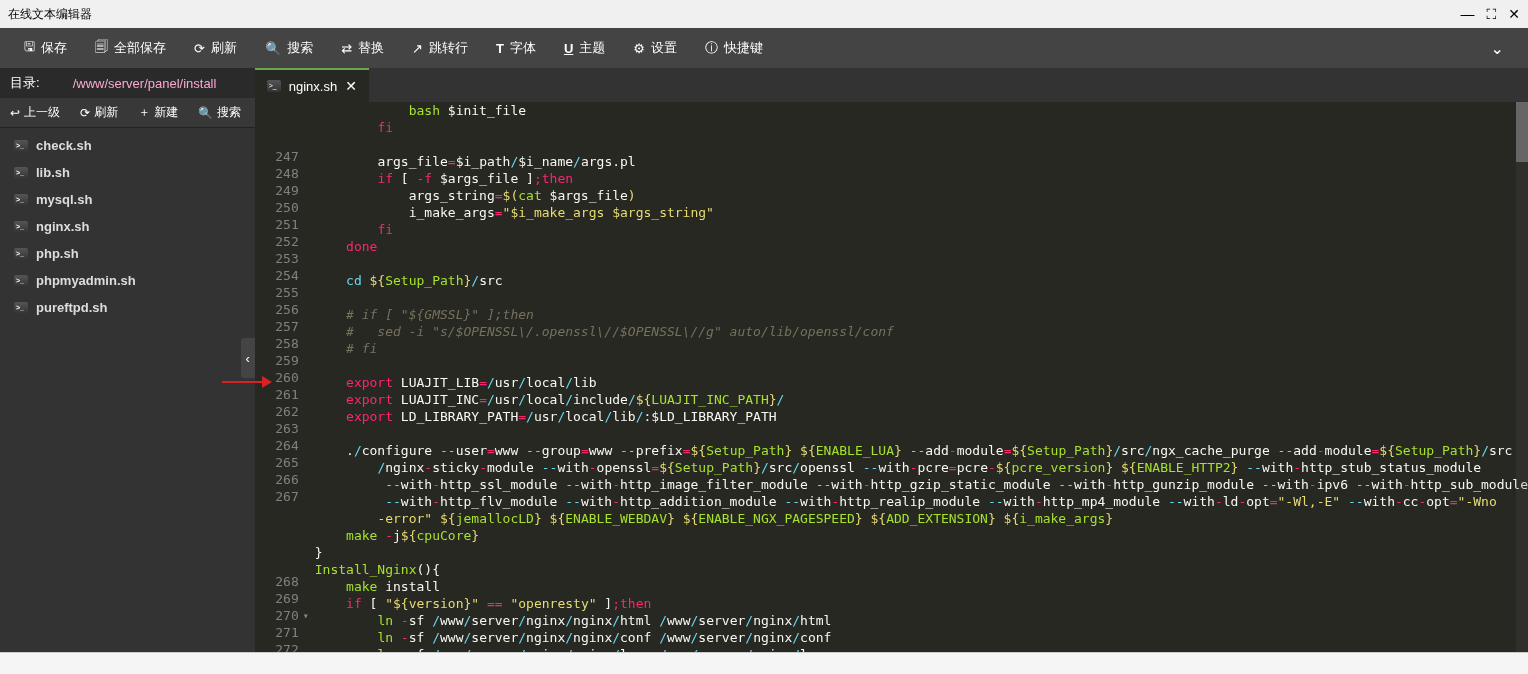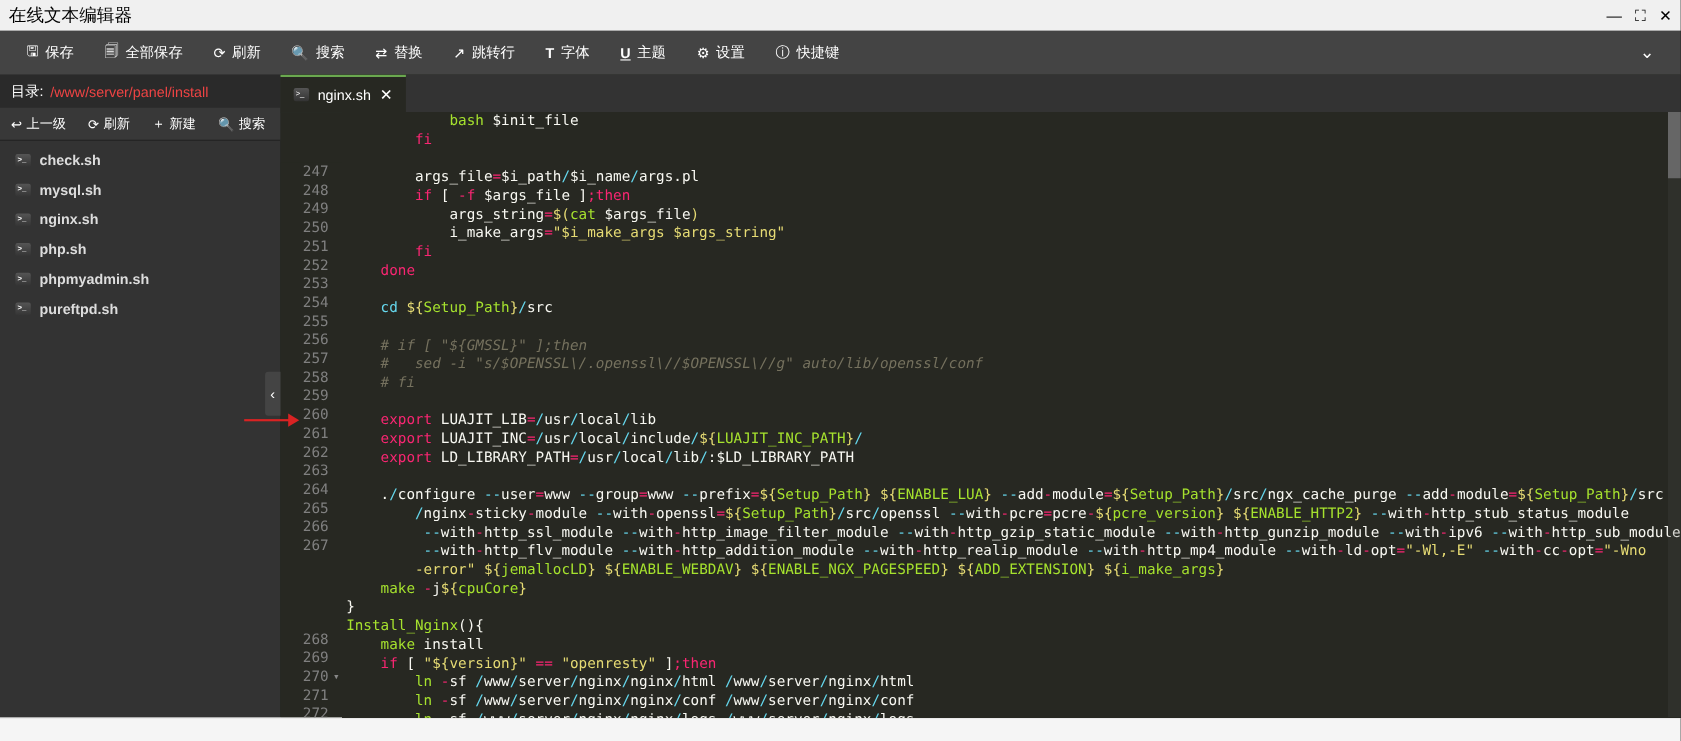--- a/index.html
+++ b/index.html
@@ -1,27 +1,27 @@
 <!DOCTYPE html>
 <html><head>
 <meta charset="utf-8">
 <style>
 * { margin: 0; padding: 0; box-sizing: border-box; }
 body { font-family: "Microsoft YaHei", Arial, sans-serif; font-size: 13px; background: #1e1e1e; color: #ccc; overflow: hidden; }
 .titlebar { height: 28px; background: #f0f0f0; color: #000; display: flex; align-items: center; padding: 0 8px; justify-content: space-between; }
-.titlebar-title { font-size: 16px; }
+.titlebar-title { font-size: 12px; }
 .titlebar-controls { display: flex; gap: 12px; font-size: 14px; }
 .titlebar-controls span { cursor: pointer; }
 .toolbar { height: 40px; background: #444; display: flex; align-items: center; padding: 0 10px; gap:0; }
 .toolbar-item { display: flex; align-items: center; gap: 6px; padding: 0 14px; height: 100%; color: #fff; cursor: pointer; font-size: 13px; }
 .toolbar-expand { margin-left: auto; padding: 0 14px; color: #fff; cursor: pointer; font-size: 16px; }
 .main { display: flex; height: calc(100vh - 68px - 22px); }
 .sidebar { width: 265px; background: #333; display: flex; flex-direction: column; }
 .dir-header { height: 30px; display: flex; align-items: center; padding: 0 10px; background: #2a2a2a; color: #fff; font-size: 13px; gap: 6px; }
-.dir-path { color: #ef4444; }
+.dir-path { color: #f9a8d4; margin-left: 27px; }
 .dir-actions { height: 30px; display: flex; align-items: center; background: #383838; border-bottom: 1px solid #222; }
 .dir-action { display: flex; align-items: center; gap: 4px; padding: 0 10px; color: #fff; cursor: pointer; font-size: 12px; height:100%;}
 .file-list { flex: 1; overflow-y: auto; padding-top: 4px; }
 .file-item { display: flex; align-items: center; gap: 8px; padding: 6px 14px; color: #ddd; cursor: pointer; font-size: 13px; font-weight: bold; }
 .file-icon { width: 14px; height: 14px; display:inline-flex; align-items:center; justify-content:center;}
 .editor-area { flex: 1; display: flex; flex-direction: column; background: #272822; position: relative; }
 .tab-bar { height: 34px; background: #333; display: flex; align-items: flex-end; }
 .tab { height: 34px; background: #272822; display: flex; align-items: center; padding: 0 12px; gap: 8px; color: #fff; cursor: pointer; border-top: 2px solid transparent; font-size:13px;}
 .tab.active { border-top: 2px solid #6aa84f; }
 .tab-close { font-size: 14px; cursor: pointer; }
@@ -131,20 +131,26 @@
         <div class="file-item">
           <span class="file-icon">
             <span class="sh-icon"></span>
           </span>
           <span>check.sh</span>
         </div>
         <div class="file-item">
           <span class="file-icon">
             <span class="sh-icon"></span>
           </span>
+          <span>lib.sh</span>
+        </div>
+        <div class="file-item">
+          <span class="file-icon">
+            <span class="sh-icon"></span>
+          </span>
           <span>mysql.sh</span>
         </div>
         <div class="file-item">
           <span class="file-icon">
             <span class="sh-icon"></span>
           </span>
           <span>nginx.sh</span>
         </div>
         <div class="file-item">
           <span class="file-icon">

